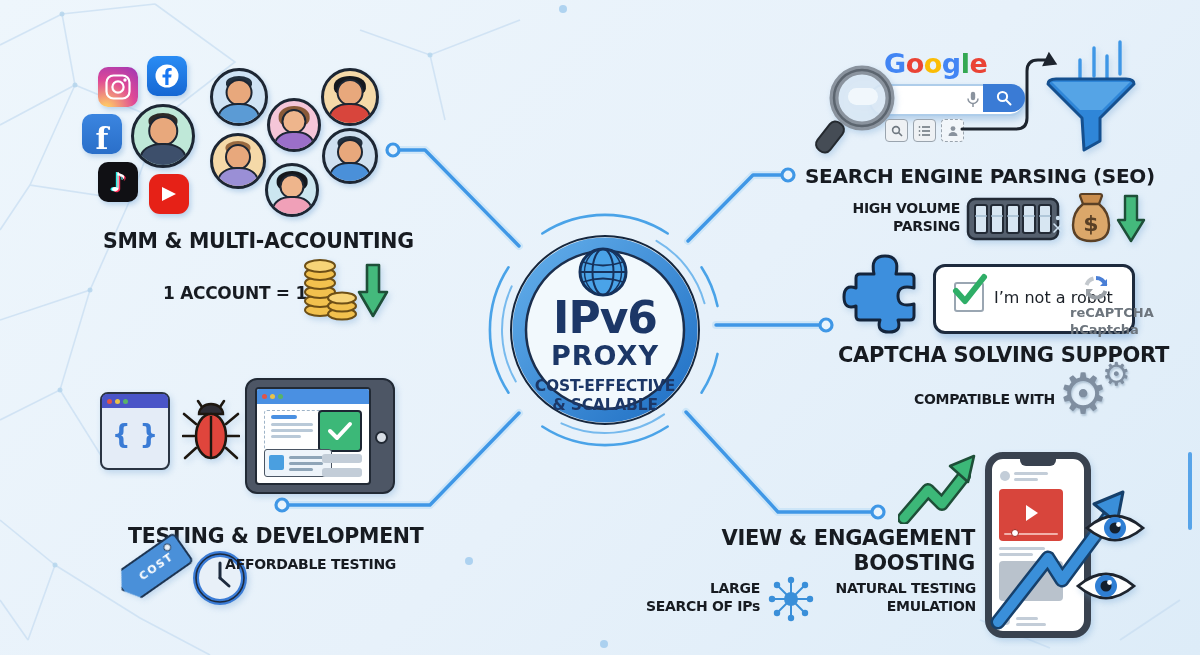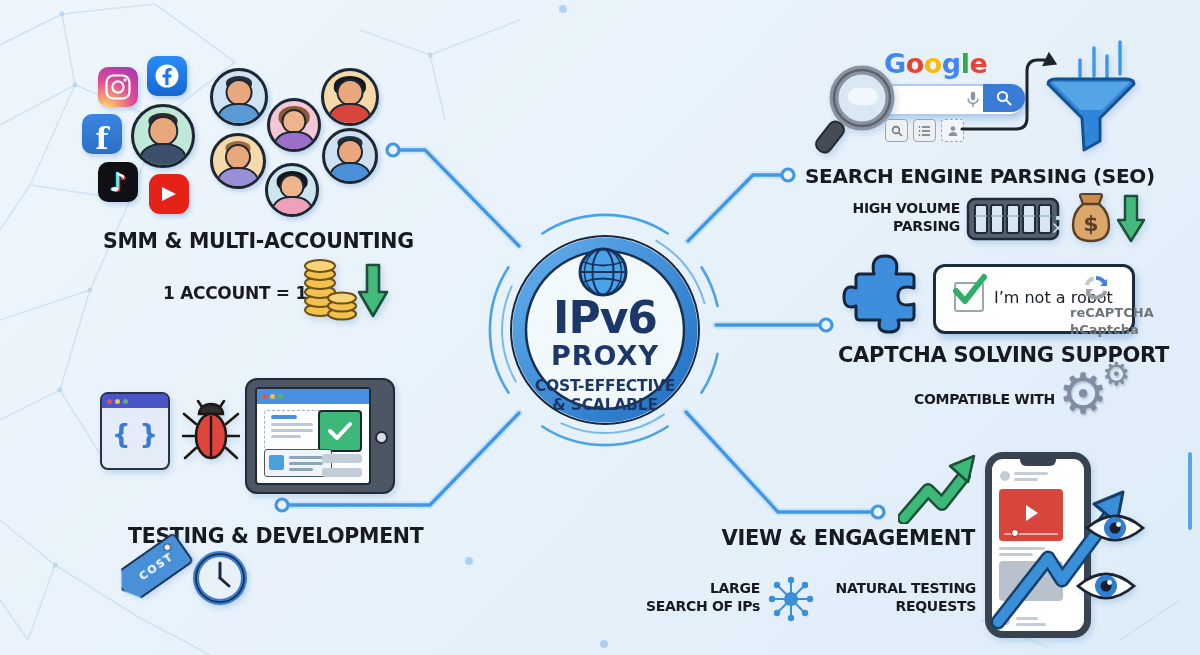--- a/index.html
+++ b/index.html
@@ -437,35 +437,37 @@
     </div>
 
     <svg class="abs soft" style="left:192px;top:550px;" width="56" height="56" viewBox="0 0 56 56">
       <circle cx="28" cy="28" r="24" fill="#e8f0f8" stroke="#3a7bd5" stroke-width="6"></circle>
       <circle cx="28" cy="28" r="24" fill="none" stroke="#1d2a3d" stroke-width="1.6"></circle>
       <line x1="28" y1="28" x2="28" y2="13" stroke="#1d2a3d" stroke-width="3" stroke-linecap="round"></line>
       <line x1="28" y1="28" x2="37" y2="36" stroke="#1d2a3d" stroke-width="3" stroke-linecap="round"></line>
     </svg>
 
     <div class="abs hd hd-sm r" style="left:218px;top:556px;width:178px;">
+      <div>AFFORDABLE TESTING</div>
     </div>
   </div>
 
   <div>
 
     <svg class="abs" style="left:898px;top:448px;" width="80" height="76" viewBox="0 0 80 76">
       <g fill="none" stroke-linejoin="round" stroke-linecap="round">
         <path d="M6,70 L30,42 L44,56 L66,28" stroke="#1e4f38" stroke-width="14"></path>
         <path d="M6,70 L30,42 L44,56 L66,28" stroke="#3cb878" stroke-width="9"></path>
       </g>
       <path d="M52,18 L76,8 L70,34 Z" fill="#3cb878" stroke="#1e4f38" stroke-width="2.6" stroke-linejoin="round"></path>
     </svg>
 
     <div class="abs hd r" style="left:700px;top:526px;width:275px;font-size:21px;line-height:1.18;">
       <div>VIEW &amp; ENGAGEMENT</div>
+      <div>BOOSTING</div>
     </div>
 
     <div class="abs hd hd-sm r" style="left:645px;top:580px;width:115px;">
       <div>LARGE</div>
       <div>SEARCH OF IPs</div>
     </div>
 
     <svg class="abs" style="left:766px;top:574px;" width="50" height="50" viewBox="0 0 50 50">
       <g stroke="#3a8fd9" stroke-width="2">
         <line x1="25" y1="25" x2="25" y2="7"></line>
@@ -485,21 +487,21 @@
         <circle cx="39" cy="39" r="3.2"></circle>
           <circle cx="25" cy="44" r="3.2"></circle>
           <circle cx="11" cy="39" r="3.2"></circle>
         <circle cx="6" cy="25" r="3.2"></circle>
           <circle cx="11" cy="11" r="3.2"></circle>
       </g>
     </svg>
 
     <div class="abs hd hd-sm r" style="left:808px;top:580px;width:168px;">
       <div>NATURAL TESTING</div>
-      <div>REQUESTS</div>
+      <div>EMULATION</div>
     </div>
 
     <div class="abs soft" style="left:985px;top:452px;width:92px;height:172px;background:#fff;border:7px solid #39424f;border-radius:18px;">
       <div style="position:absolute;left:50%;top:-2px;width:36px;height:9px;margin-left:-18px;background:#39424f;border-radius:0 0 6px 6px;"></div>
       <div style="position:absolute;left:8px;top:12px;width:10px;height:10px;background:#c3cdd8;border-radius:50%;"></div>
       <div style="position:absolute;left:22px;top:13px;width:34px;height:3px;background:#c3cdd8;border-radius:2px;"></div>
       <div style="position:absolute;left:22px;top:19px;width:24px;height:3px;background:#c3cdd8;border-radius:2px;"></div>
       <div style="position:absolute;left:7px;top:30px;width:64px;height:52px;background:#d8453c;border-radius:4px;">
         <svg style="position:absolute;left:50%;top:46%;transform:translate(-50%,-50%);" width="20" height="20" viewBox="0 0 20 20">
             <path d="M5,2 L17,10 L5,18 Z" fill="#fff"></path>

